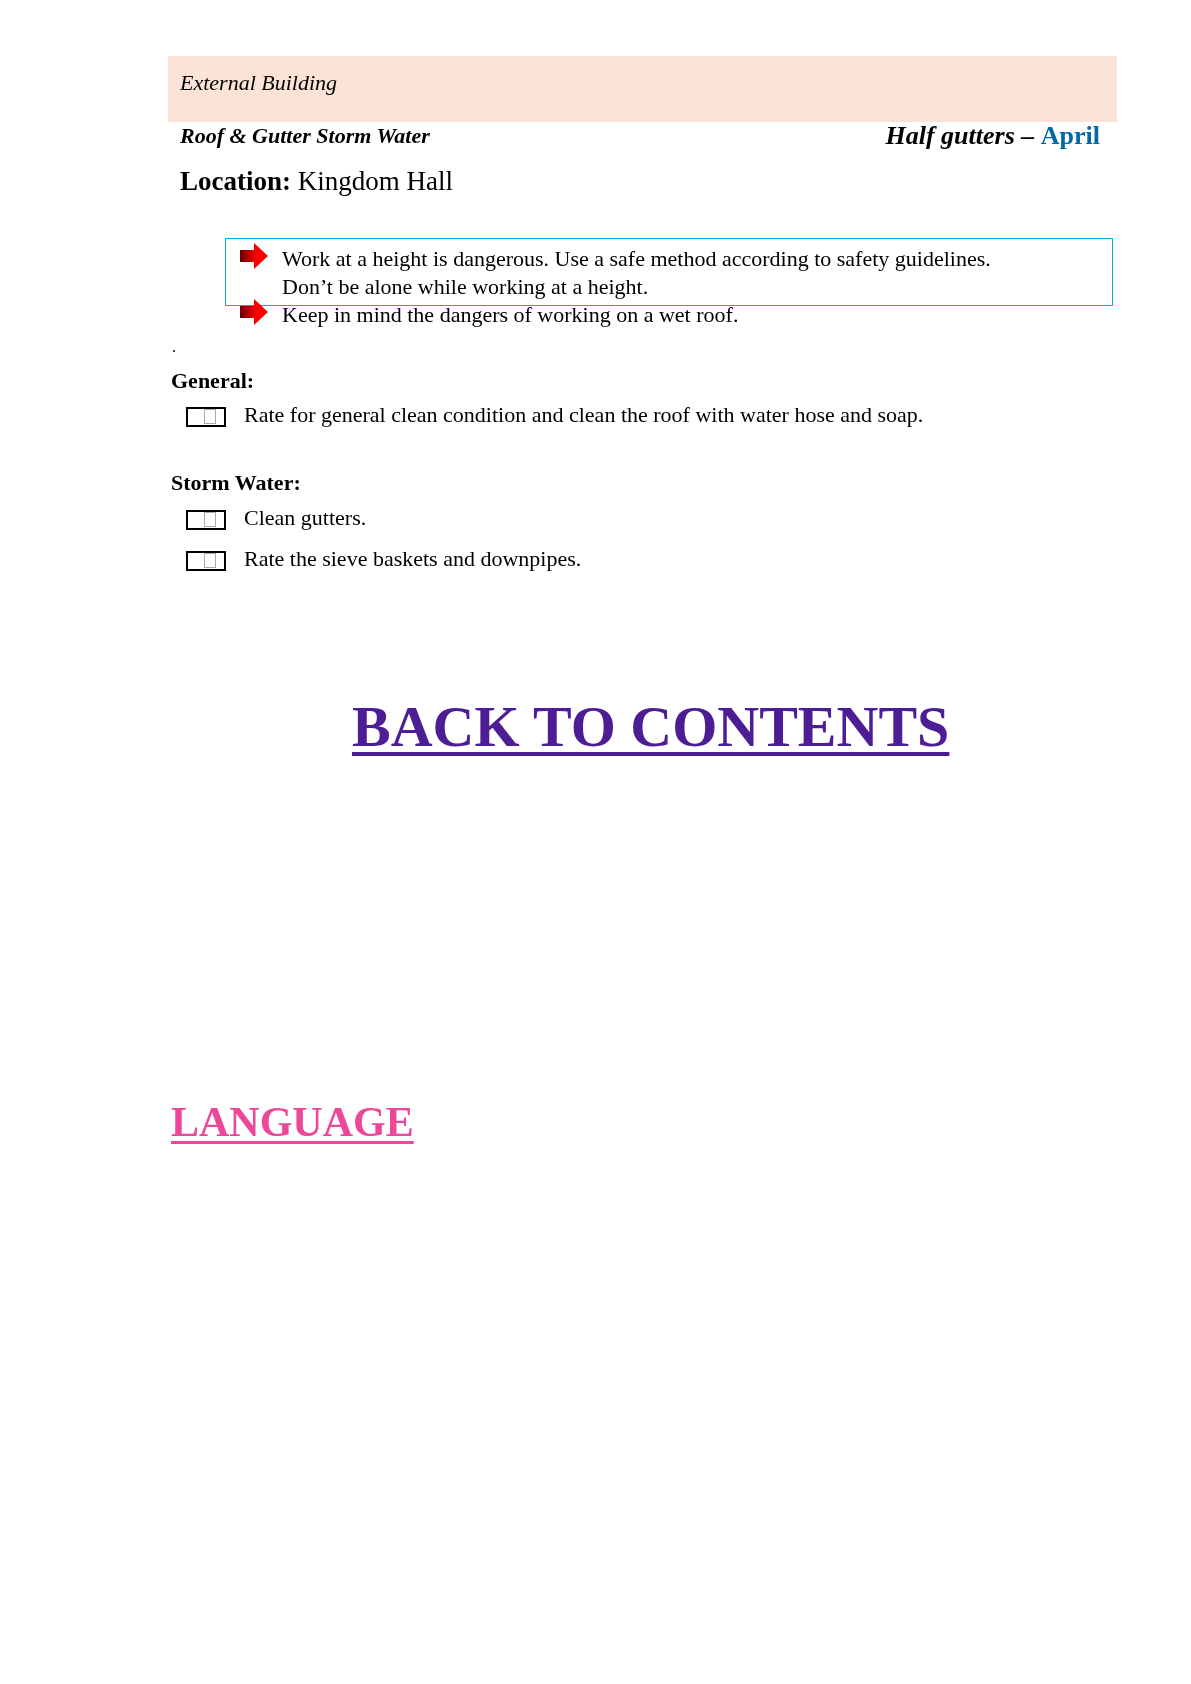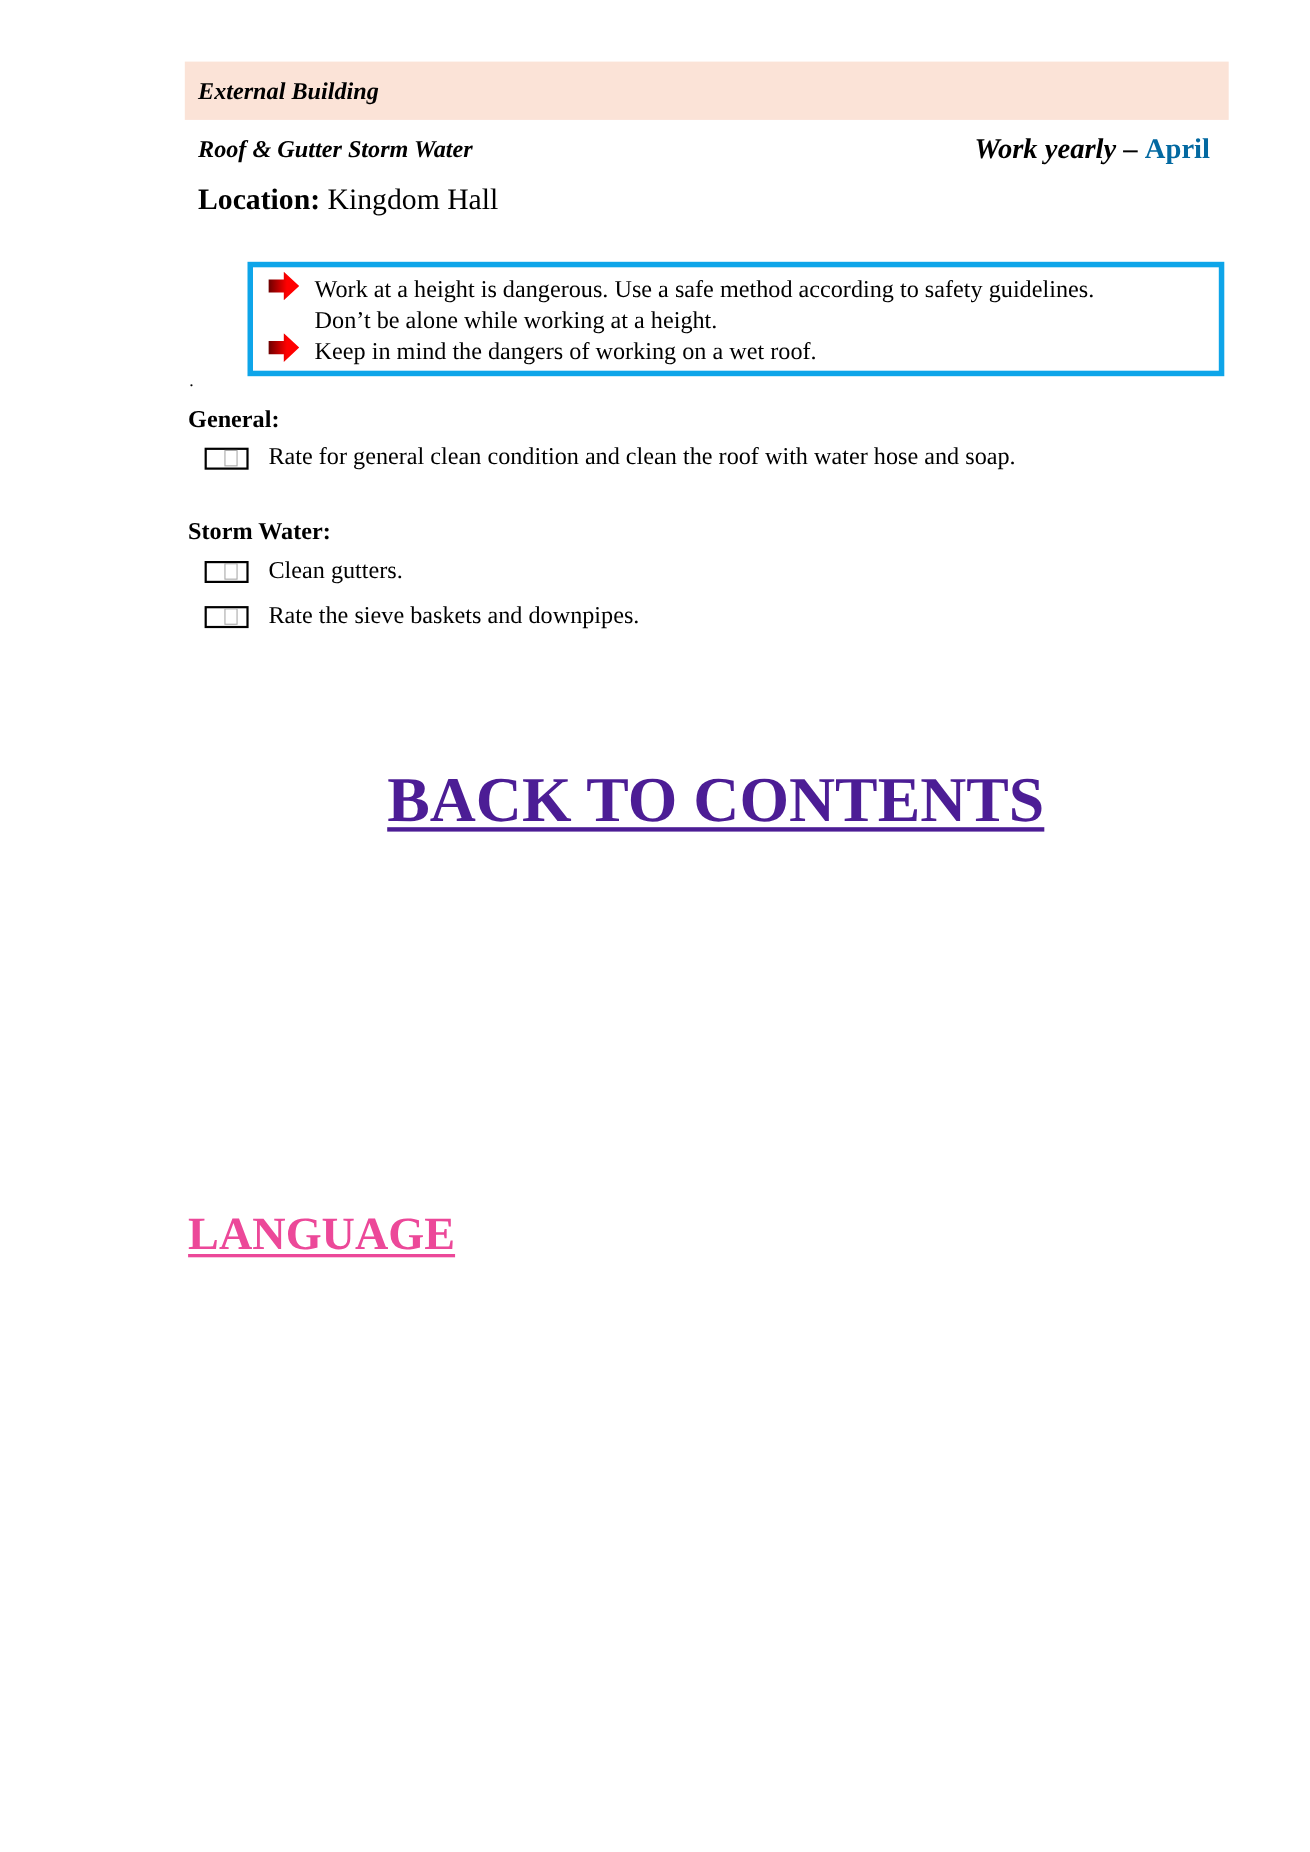--- a/index.html
+++ b/index.html
@@ -1,24 +1,24 @@
 <!DOCTYPE html>
 <html><head>
   <meta charset="utf-8">
   <style>
     html, body { margin: 0; padding: 0; background: #ffffff; }
     body { width: 1191px; height: 1684px; position: relative; font-family: "Liberation Serif", "DejaVu Serif", serif; color: #000; }
-    .banner { position: absolute; left: 168px; top: 56px; width: 949px; height: 53px; background: #fbe3d7; font-weight: bold; }
+    .banner { position: absolute; left: 168px; top: 56px; width: 949px; height: 66px; background: #fbe3d7; }
     .banner-text { position: absolute; left: 12px; top: 14px; font-size: 22px; font-style: italic; }
     .subtitle { position: absolute; left: 180px; top: 123px; font-size: 22px; font-style: italic; font-weight: bold; }
     .freq { position: absolute; right: 91px; top: 121px; font-size: 26px; font-style: italic; font-weight: bold; }
     .freq .month { color: #0369a1; font-style: normal; }
     .location { position: absolute; left: 180px; top: 166px; font-size: 27px; }
     .location b { font-weight: bold; }
-    .warnbox { position: absolute; left: 225px; top: 238px; width: 888px; height: 104px; border: 5px solid #0ea5e9; box-sizing: border-box; }
+    .warnbox { position: absolute; left: 225px; top: 238px; width: 888px; height: 68px; border: 1px solid #0ea5e9; box-sizing: border-box; }
     .warn-row { position: absolute; left: 56px; font-size: 22px; line-height: 28px; }
     .arrow { position: absolute; left: 14px; width: 30px; height: 26px; }
     .dot { position: absolute; left: 172px; top: 338px; font-size: 16px; }
     .section-h { position: absolute; left: 171px; font-size: 22px; font-weight: bold; }
     .task { position: absolute; left: 186px; height: 28px; }
     .cb { position: absolute; left: 0; top: 5px; width: 40px; height: 20px; border: 2px solid #000; box-sizing: border-box; }
     .cb-inner { position: absolute; right: 8px; top: 0; width: 12px; height: 15px; border: 1px solid #aaa; box-sizing: border-box; }
     .task-label { position: absolute; left: 58px; top: 0; white-space: nowrap; font-size: 22px; }
     .back-link { position: absolute; left: 352px; top: 693px; font-size: 58px; font-weight: bold; color: #4c1d95; text-decoration: underline; text-decoration-thickness: 4px; text-underline-offset: 6px; }
     .lang-link { position: absolute; left: 171px; top: 1098px; font-size: 42px; font-weight: bold; color: #ec4899; text-decoration: underline; text-decoration-thickness: 3px; text-underline-offset: 5px; }
@@ -26,21 +26,21 @@
 </head>
 <body>
 
 <div class="banner">
   <span class="banner-text">External Building</span>
 </div>
 
 <div class="subtitle">Roof &amp; Gutter Storm Water</div>
 
 <div class="freq">
-  <span>Work yearly – </span><span class="month">April</span>
+  <span>Half gutters – </span><span class="month">April</span>
 </div>
 
 <div class="location">
   <b>Location:</b><span> Kingdom Hall</span>
 </div>
 
 <div class="warnbox">
   <svg class="arrow" style="top:4px;" viewBox="0 0 30 26">
     <defs>
         <linearGradient id="ag" x1="0" x2="1">

